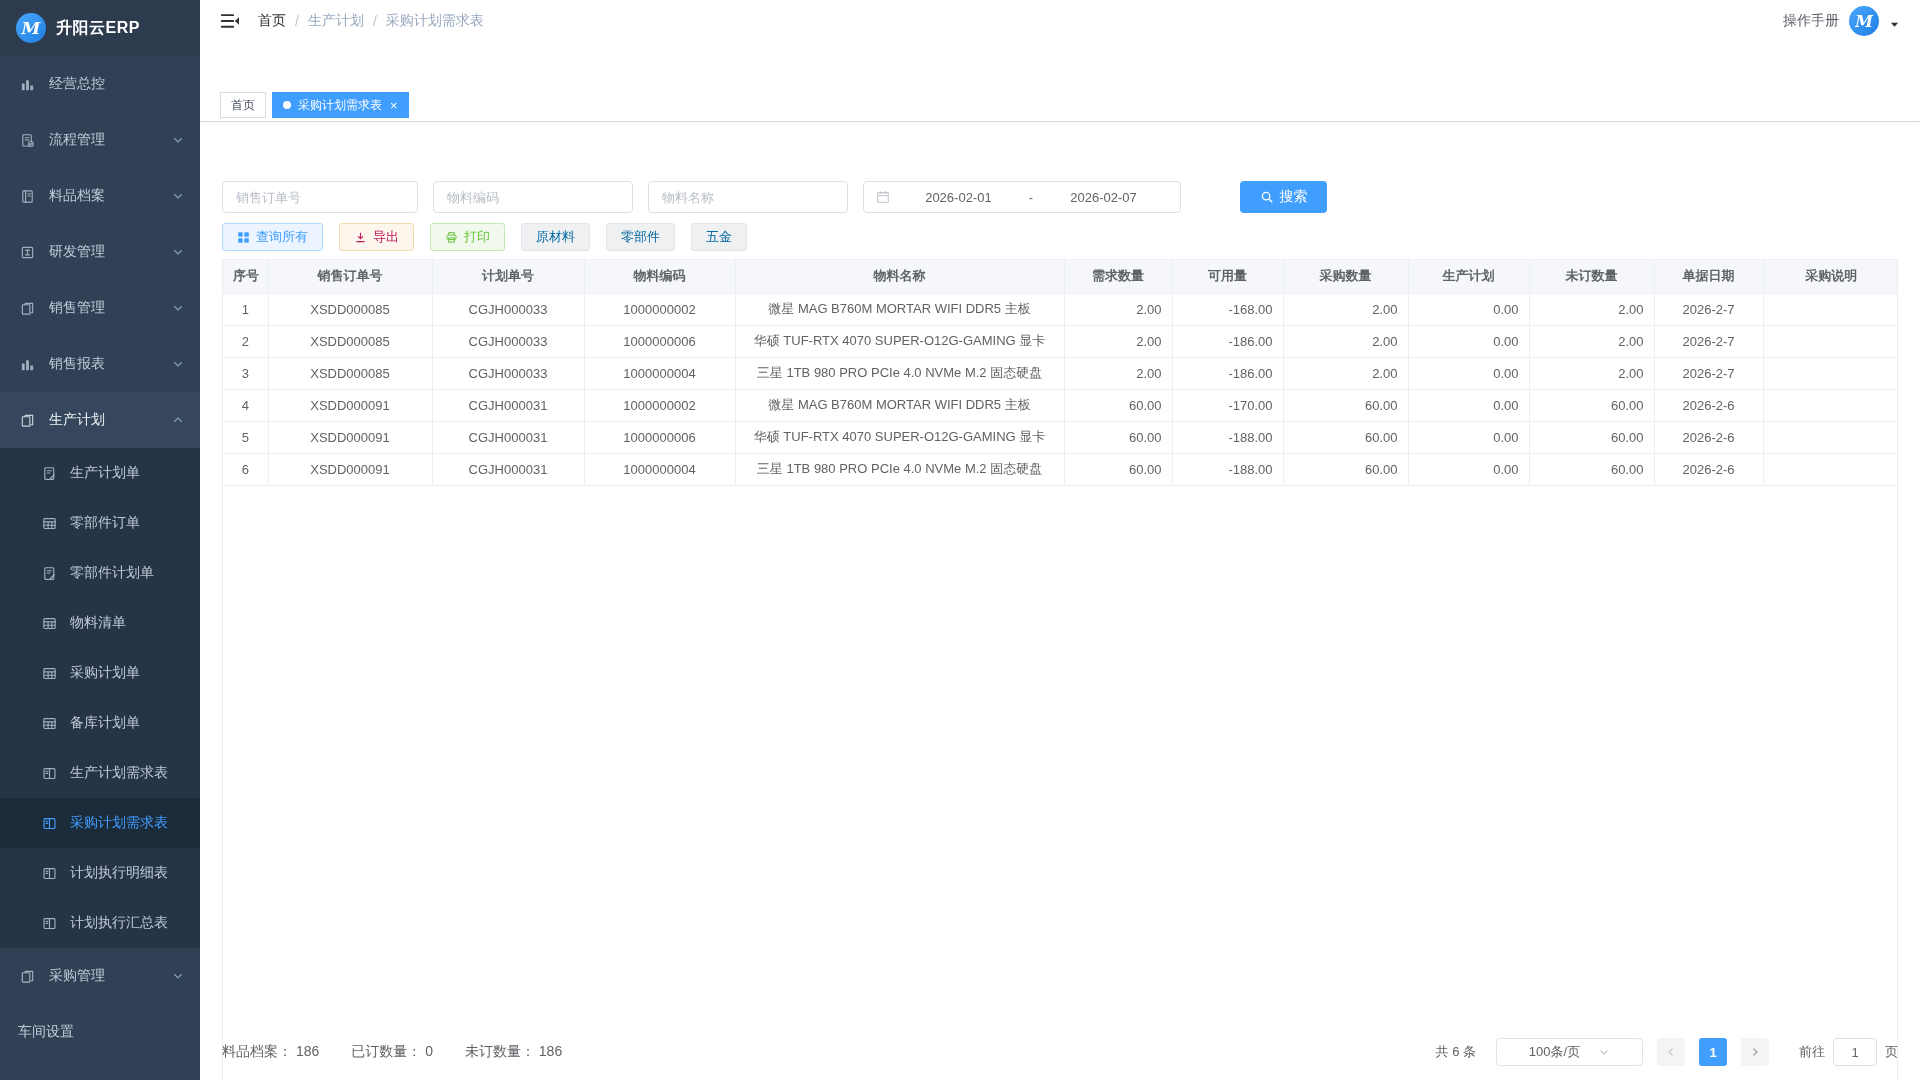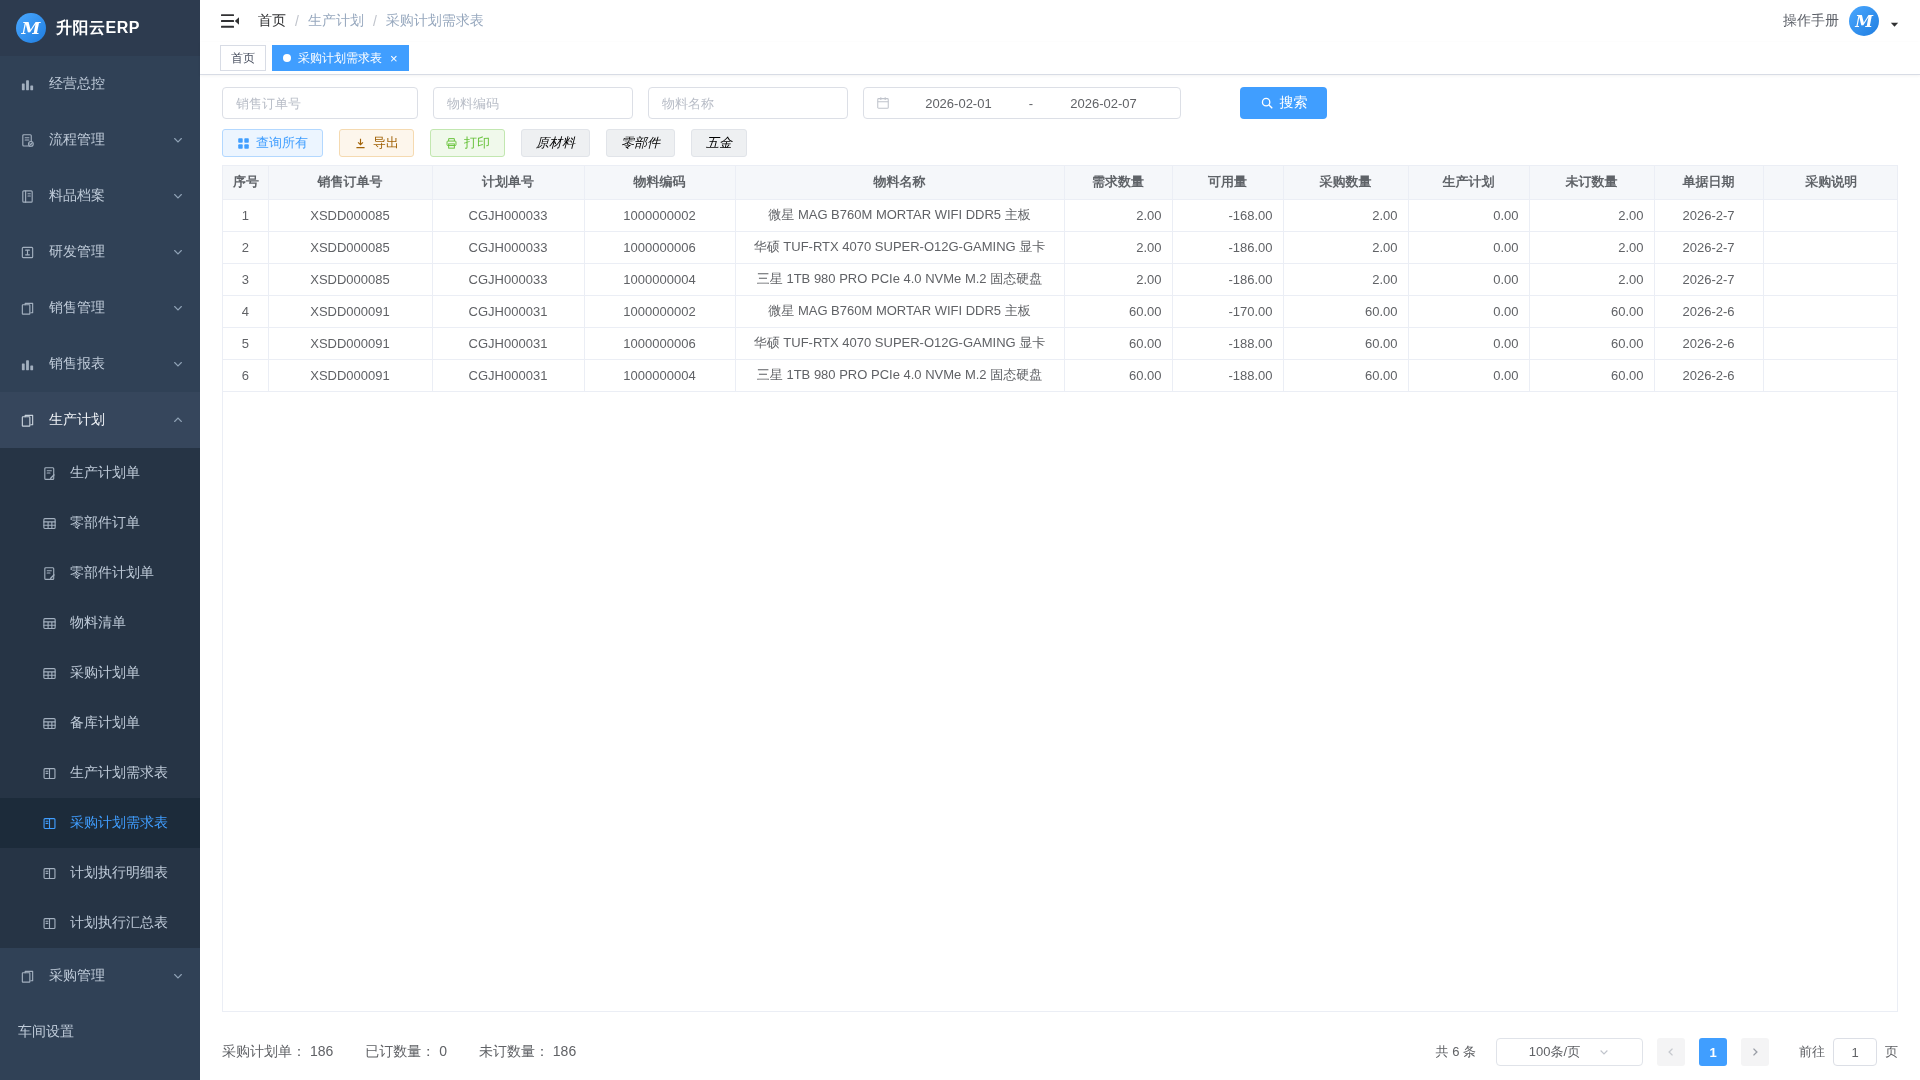--- a/index.html
+++ b/index.html
@@ -24,21 +24,21 @@
   .menu-item.expanded .mi-icon { color:#c8d2dc; }
   .mi-label { flex:1; white-space:nowrap; }
   .mi-arrow { margin-left:auto; color:#8fa2b5; display:flex; }
   .submenu { background:#263445; }
   .menu-subitem { height:50px; display:flex; align-items:center; padding-left:40px;
     font-size:14px; color:#bfcbd9; cursor:pointer; white-space:nowrap; }
   .menu-subitem .mi-icon { margin-right:12px; }
   .menu-subitem.active { background:#1c2b3a; color:#409eff; }
   .menu-subitem.active .mi-icon { color:#409eff; }
   
-  .main { flex:1; display:flex; flex-direction:column; height:1080px; background:#fff; min-width:0; }
+  .main { flex:1; display:flex; flex-direction:column; height:1080px; background:#fff; min-width:0;gap:47px; }
   .navbar { height:42px; display:flex; align-items:center; padding:0 20px; gap:18px; }
   .hamburger { color:#303133; display:flex; cursor:pointer; }
   .breadcrumb { display:flex; align-items:center; gap:9px; font-size:14px; }
   .bc-first { color:#303133; }
   .bc-item { color:#97a8be; }
   .bc-sep { color:#c0c4cc; }
   .nav-right { margin-left:auto; display:flex; align-items:center; gap:10px; }
   .manual { font-size:14px; color:#5a5e66; cursor:pointer; }
   .avatar { width:30px; height:30px; border-radius:50%; background:linear-gradient(135deg,#4aa8ff,#1f7de0);
     display:flex; align-items:center; justify-content:center; color:#fff;
@@ -63,23 +63,23 @@
   .cal-icon { color:#c0c4cc; display:flex; margin-right:4px; }
   .date-part { flex:1; text-align:center; }
   .date-sep { padding:0 6px; color:#606266; }
   .btn-search { margin-left:44px; width:87px; height:32px; background:#409eff; color:#fff;
     border:none; border-radius:4px; display:flex; align-items:center; justify-content:center; gap:6px;
     font-size:14px; cursor:pointer; font-family:inherit; }
   .actions { display:flex; align-items:center; gap:16px; margin-top:10px; }
   .btn { height:28px; border-radius:3px; padding:0 14px; font-size:13px; display:flex; align-items:center; gap:6px;
     cursor:pointer; border:1px solid transparent; font-family:inherit; }
   .btn-query  { background:#ecf5ff; border-color:#b3d8ff; color:#409eff; }
-  .btn-export { background:#fdf6ec; border-color:#f5dab1; color:#a16207; }
+  .btn-export { background:#fdf6ec; border-color:#f5dab1; color:#be185d; }
   .btn-print  { background:#f0f9eb; border-color:#c2e7b0; color:#67c23a; }
-  .btn-plain  { background:#eef0f2; border-color:#e1e4e9; color:#000000;font-style:italic; }
+  .btn-plain  { background:#eef0f2; border-color:#e1e4e9; color:#0369a1; }
   
   .table-wrap { margin-top:8px; height:847px; border:1px solid #ebeef5; overflow:hidden; }
   table { width:100%; border-collapse:collapse; table-layout:fixed; font-size:13px; color:#606266; }
   th { height:33px; background:#f5f7fa; font-weight:bold; color:#5f6368; text-align:center;
     border-right:1px solid #ebeef5; border-bottom:1px solid #ebeef5; padding:0 10px; white-space:nowrap; overflow:hidden; }
   td { height:32px; border-right:1px solid #ebeef5; border-bottom:1px solid #ebeef5;
     padding:0 10px; white-space:nowrap; overflow:hidden; }
   th:last-child, td:last-child { border-right:none; }
   
   .footer { height:56px; display:flex; align-items:center; justify-content:space-between; padding:0 22px; }
@@ -547,21 +547,21 @@
             </tr>
           </tbody>
       </table>
     </div>
 
   </div>
 
   <footer class="footer">
     <div class="summary">
       <span>
-        <span>采购计划单：</span>
+        <span>料品档案：</span>
         <span>186</span>
       </span>
       <span>
         <span>已订数量：</span>
         <span>0</span>
       </span>
       <span>
         <span>未订数量：</span>
         <span>186</span>
       </span>

